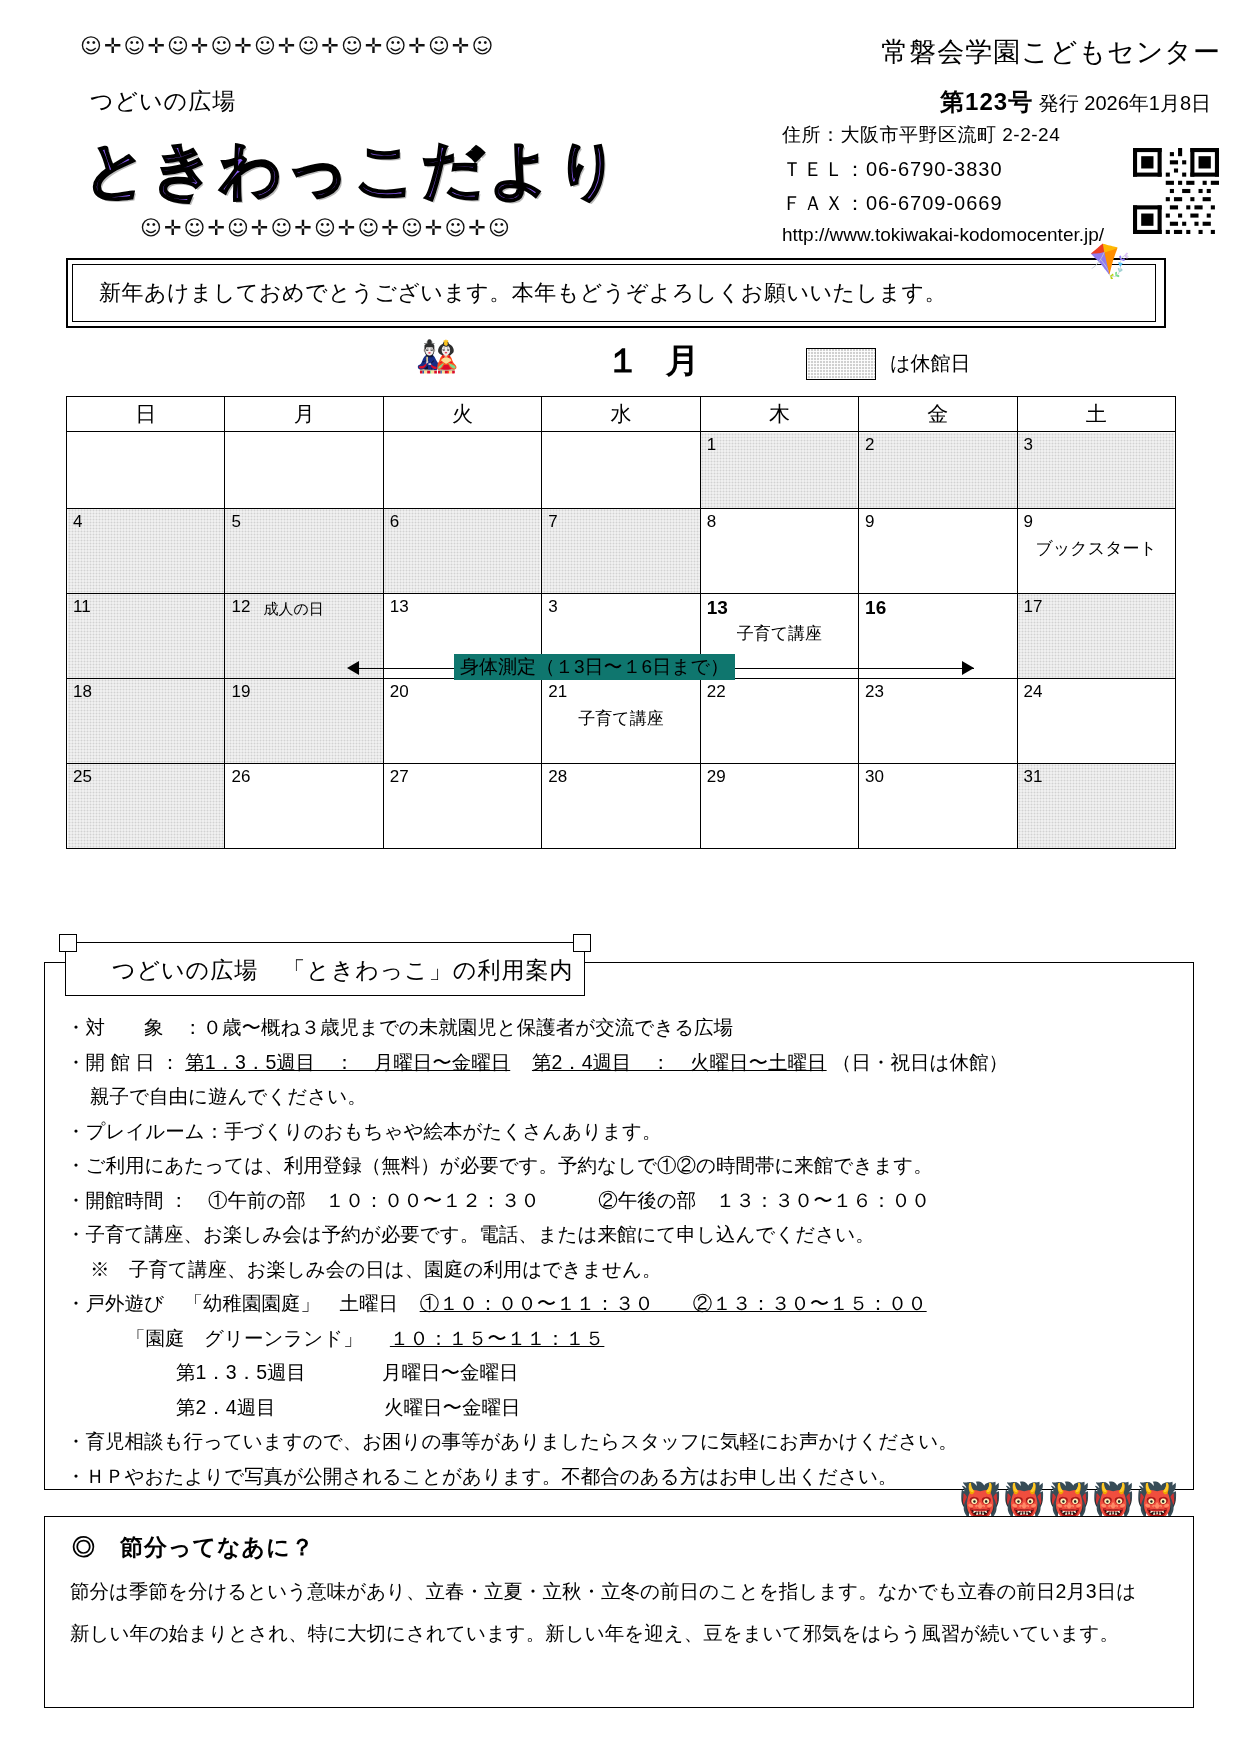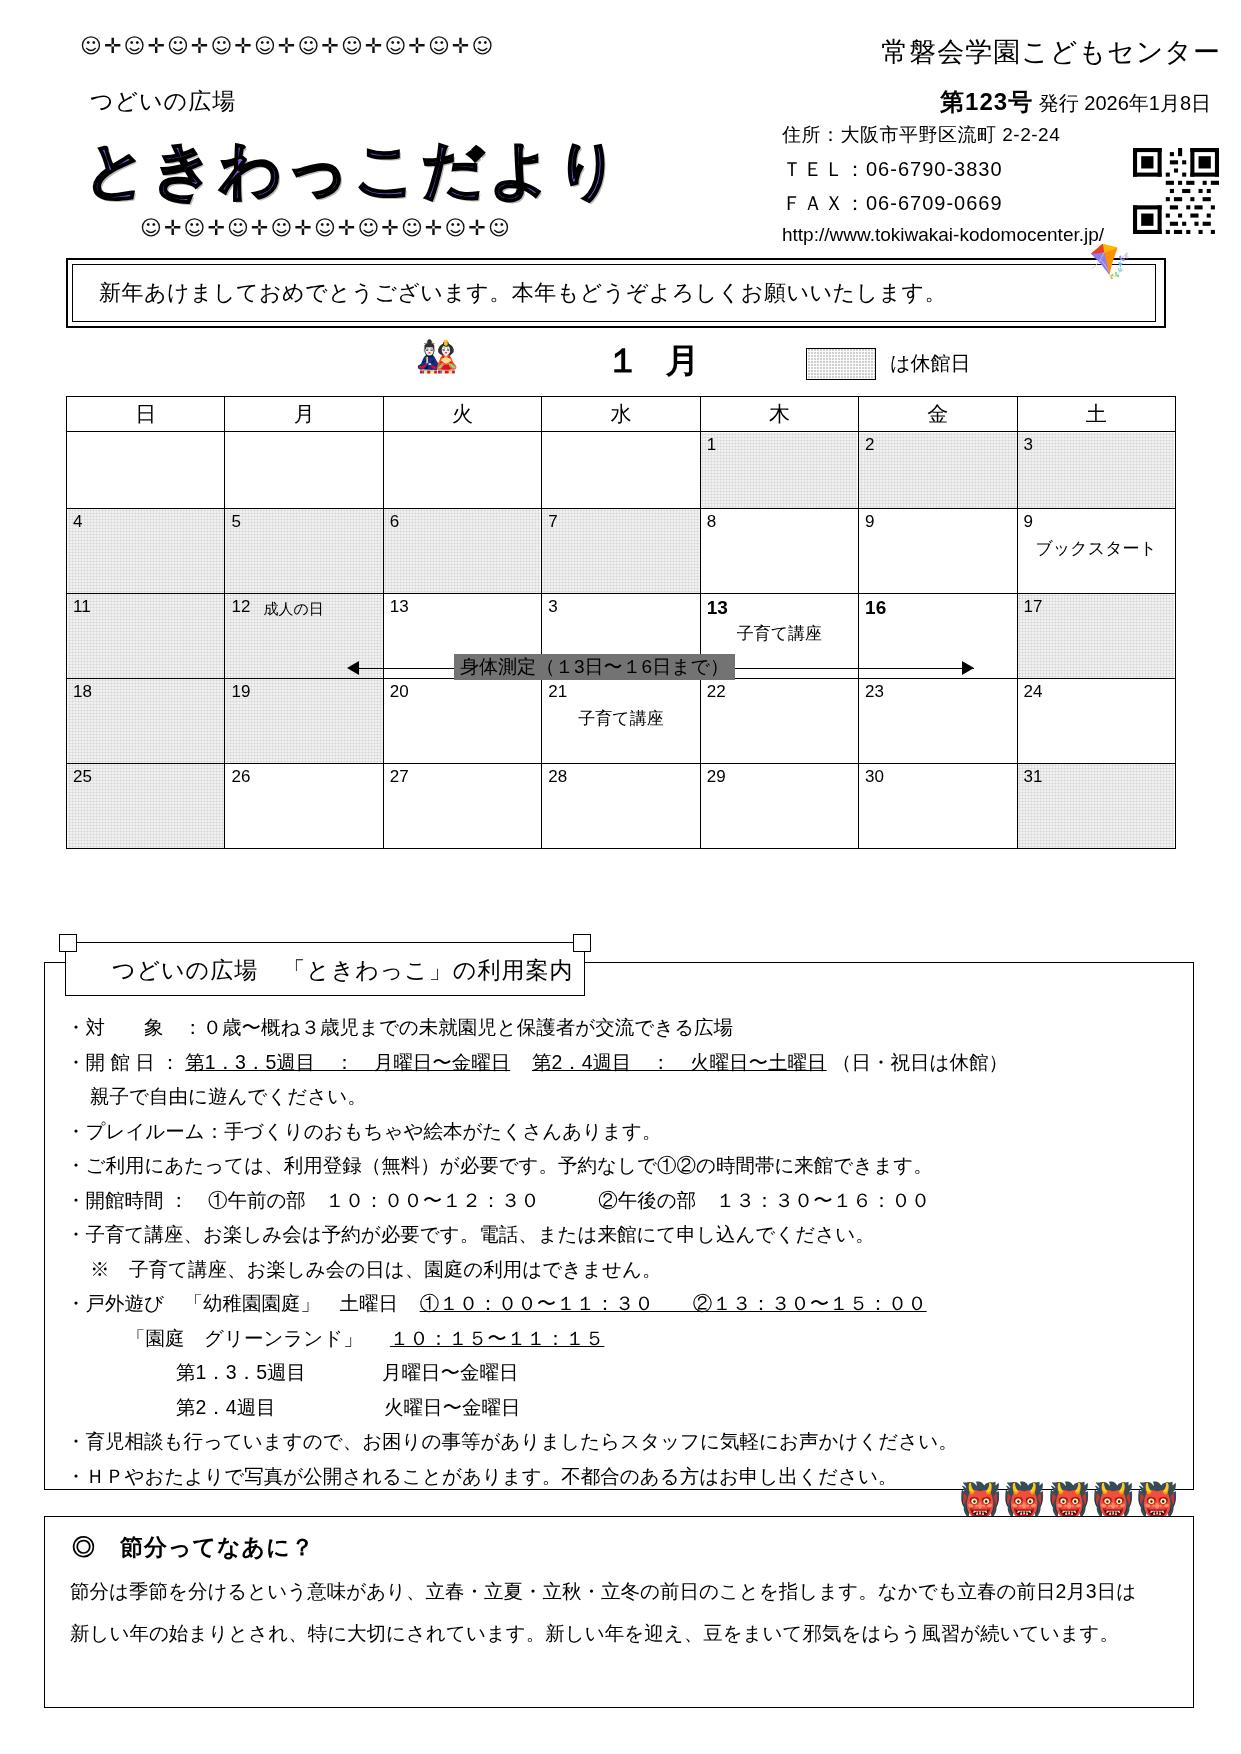--- a/index.html
+++ b/index.html
@@ -274,21 +274,21 @@
     width: 0; height: 0;
     border-top: 7px solid transparent;
     border-bottom: 7px solid transparent;
   }
   .measure-arrow-l { left: 281px; border-right: 12px solid #000; }
   .measure-arrow-r { left: 896px; border-left: 12px solid #000; }
   .measure-text {
     position: absolute;
     left: 388px;
     top: 4px;
-    background: #737373;
+    background: #0f766e;
     padding: 0 6px;
     font-size: 19px;
     white-space: nowrap;
   }
 
   
   .infobox {
     position: absolute;
     left: 44px;
     top: 962px;

